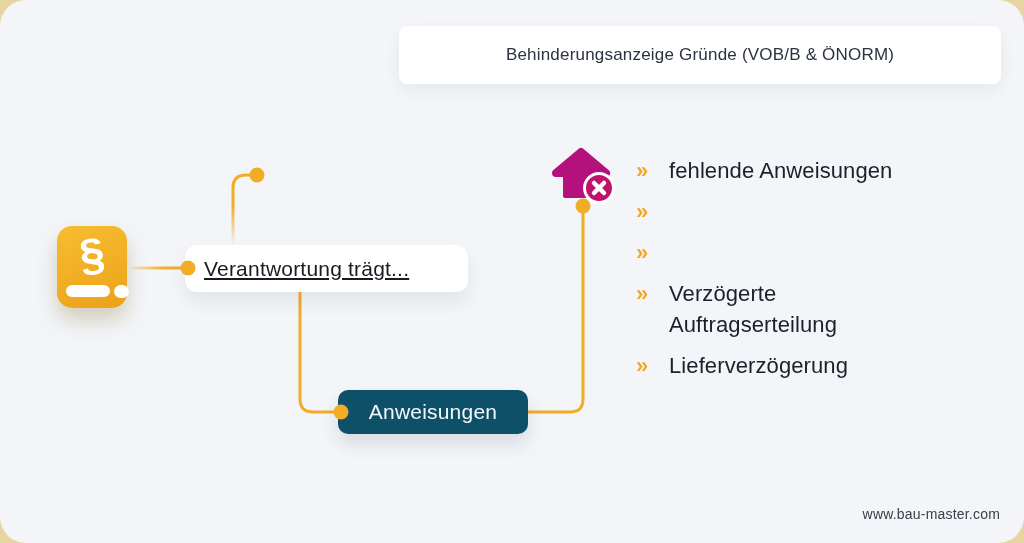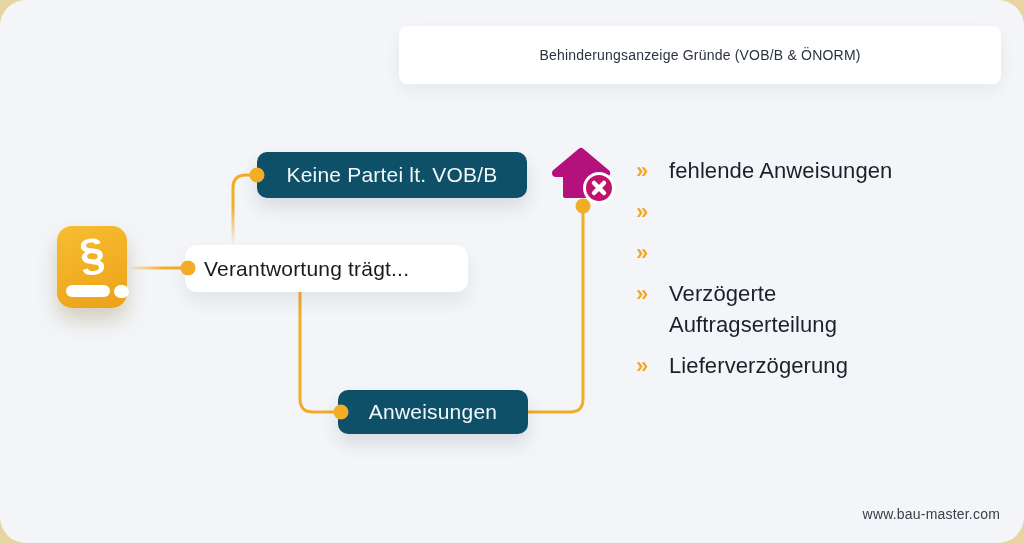--- a/index.html
+++ b/index.html
@@ -16,34 +16,34 @@
     border-radius:26px;
   }
   svg.layer { position:absolute; left:0; top:0; width:1024px; height:543px; pointer-events:none; }
   #lines { z-index:1; }
   #dots  { z-index:3; }
 
   .title-box {
     position:absolute; left:399px; top:26px; width:602px; height:58px;
     background:#ffffff; border-radius:8px; z-index:2;
     display:flex; align-items:center; justify-content:center;
-    font-size:14px; font-weight:500; color:#2A333F; letter-spacing:.2px;
+    font-size:17px; font-weight:500; color:#2A333F; letter-spacing:.2px;
     box-shadow:0 6px 16px rgba(40,50,70,.06);
   }
 
   .node {
     position:absolute; z-index:2; display:flex; align-items:center;
     border-radius:10px; font-size:21px; letter-spacing:.2px;
     box-shadow:0 10px 18px rgba(30,45,70,.12);
   }
   .node.teal { background:#0F5069; color:#F4F7F9; justify-content:center; }
   .node.white { background:#ffffff; color:#171C23; border-radius:12px;
                 box-shadow:0 10px 18px rgba(30,45,70,.08); }
   #node-top    { left:257px; top:152px; width:270px; height:46px; }
-  #node-root   { left:185px; top:245px; width:283px; height:47px; padding-left:19px; }
+  #node-root   { left:185px; top:245px; width:283px; height:47px; padding-left:19px;text-decoration:underline; }
   #node-bottom { left:338px; top:390px; width:190px; height:44px; }
 
   .book {
     position:absolute; left:57px; top:226px; width:70px; height:82px; z-index:2;
     background:linear-gradient(160deg,#F7BD30 0%,#EFAA20 70%,#ECA01B 100%);
     border-radius:15px;
     box-shadow:0 12px 20px rgba(120,90,20,.25);
   }
   .book .para {
     position:absolute; left:0; right:0; top:2px; height:54px;
@@ -108,21 +108,20 @@
 
   <div class="title-box">Behinderungsanzeige Gründe (VOB/B &amp; ÖNORM)</div>
 
   <div class="book">
     <span class="para">§</span>
     <span class="pages"></span>
     <span class="notch"></span>
   </div>
 
   <div class="node white" id="node-root">Verantwortung trägt...</div>
-  <div class="node teal" id="node-top">Keine Partei lt. VOB/B</div>
   <div class="node teal" id="node-bottom">Anweisungen</div>
 
   <svg class="house" width="70" height="64" viewBox="0 0 70 64">
     <path d="M32 8 L57 29 L7 29 Z" fill="#B5117D" stroke="#B5117D" stroke-width="8" stroke-linejoin="round"></path>
     <rect x="14" y="29" width="36" height="25" rx="2" fill="#B5117D"></rect>
     <circle cx="50" cy="44" r="14.5" fill="#C1126B" stroke="#ffffff" stroke-width="3"></circle>
     <path d="M45 39 L55 49 M55 39 L45 49" stroke="#ffffff" stroke-width="4.5" stroke-linecap="round"></path>
   </svg>
 
   <ul class="reasons">

